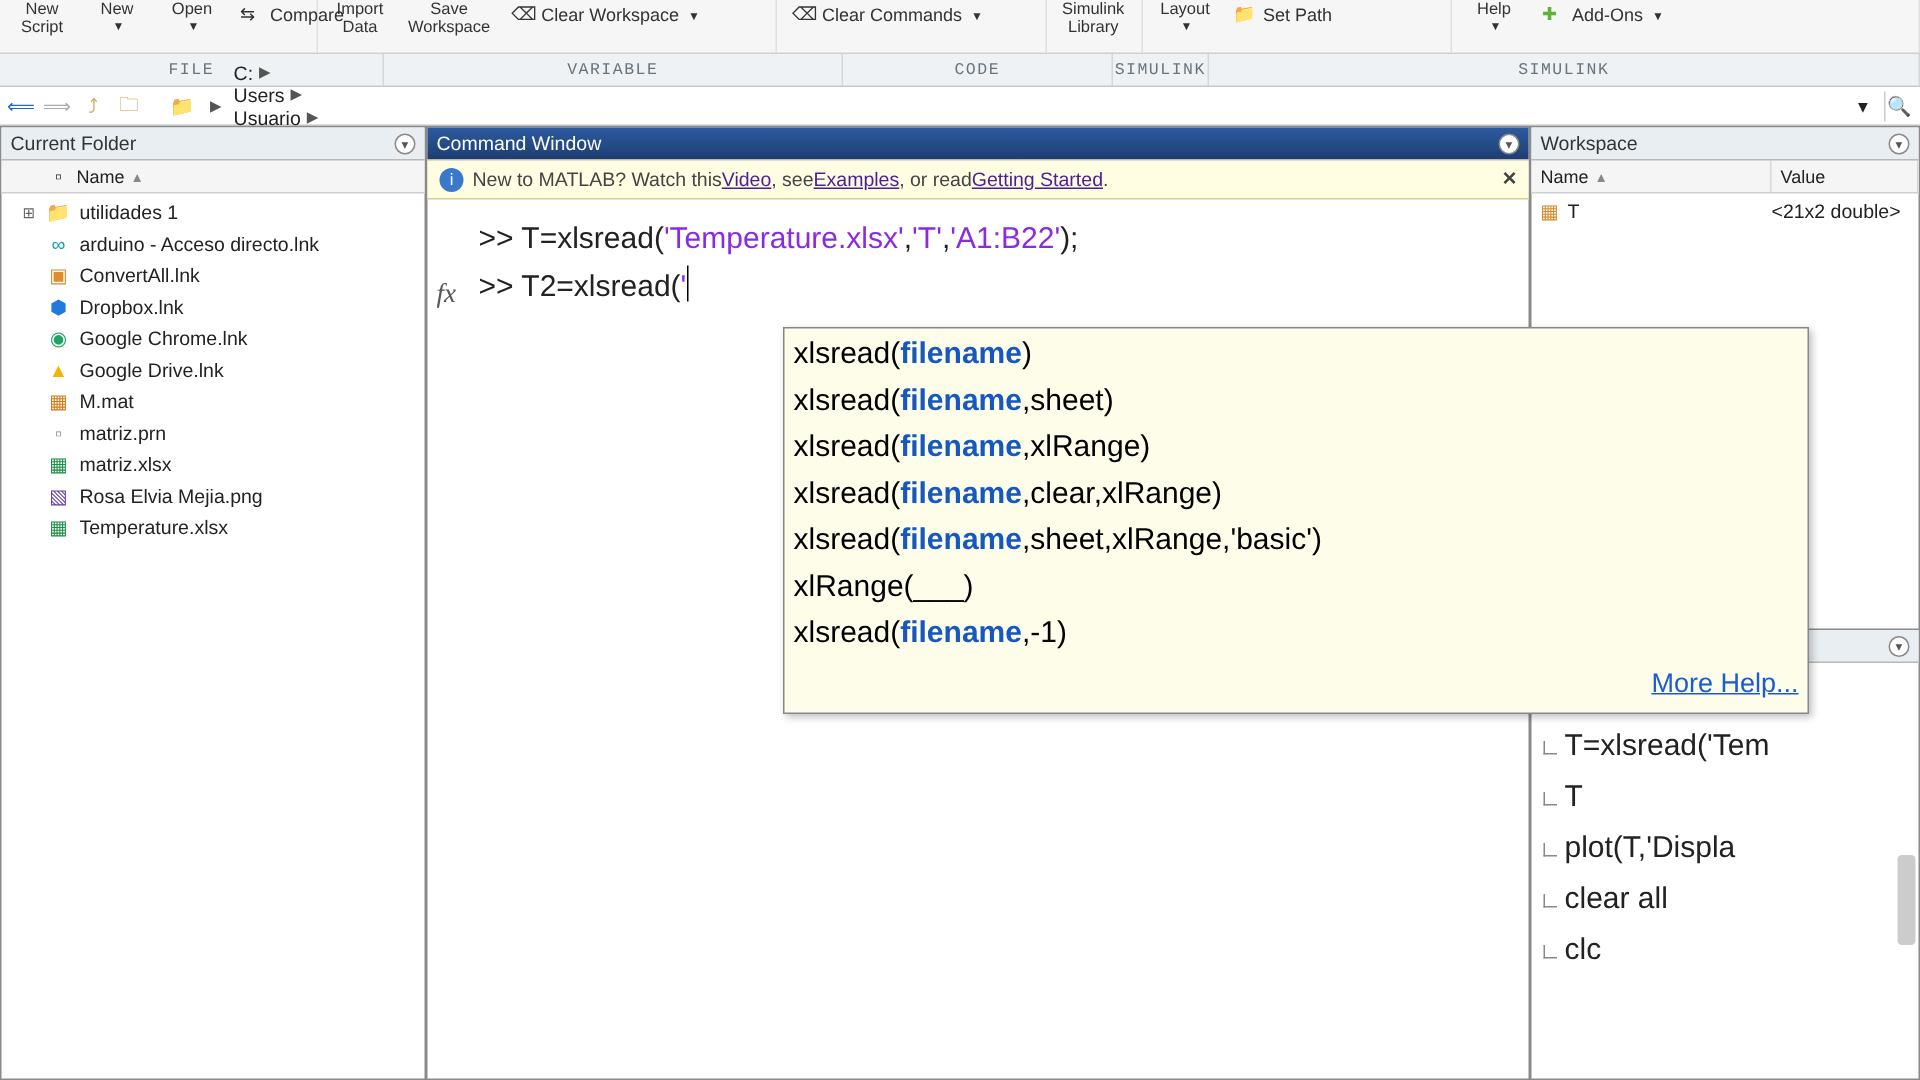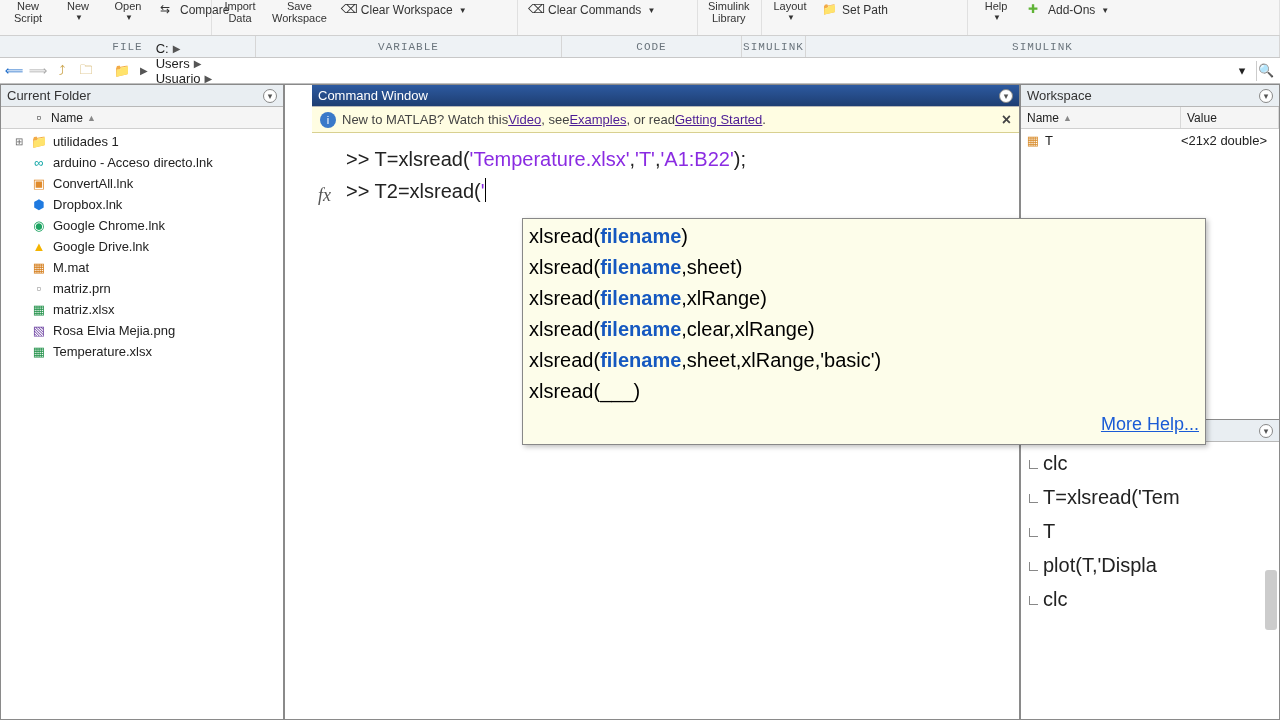--- a/index.html
+++ b/index.html
@@ -25,21 +25,21 @@
   .panel-title .titletxt { flex: 1; }
   .panel-title .circbtn { width: 14px; height: 14px; border: 1px solid #888; border-radius: 50%; display: flex; align-items: center; justify-content: center; font-size: 9px; color: #555; cursor: pointer; background: #fff; }
   .colhdr { display: flex; align-items: center; height: 22px; background: #f5f5f5; border-bottom: 1px solid #d0d0d0; font-size: 12px; padding-left: 30px; gap: 4px; }
   
   .cf { width: 284px; }
   .cf-list { flex: 1; overflow: auto; padding: 2px 0; }
   .cf-row { display: flex; align-items: center; height: 21px; padding-left: 14px; gap: 6px; font-size: 13px; cursor: pointer; }
   .cf-row .exp { width: 10px; font-size: 10px; color: #666; }
   .cf-icon { width: 16px; height: 16px; display: inline-flex; align-items: center; justify-content: center; font-size: 13px; }
   
-  .cw { flex: 1; padding-left: 27px; }
+  .cw { flex: 1; }
   .cw-banner { display: flex; align-items: center; height: 26px; background: #fffde2; border-bottom: 1px solid #d8d090; padding: 0 8px; font-size: 13px; color: #444; }
   .cw-banner a { color: #4c1d95; text-decoration: underline; cursor: pointer; }
   .cw-banner .x { margin-left: auto; font-weight: bold; cursor: pointer; color: #444; font-size: 16px; }
   .cw-body { flex: 1; position: relative; font-family: Consolas, "Courier New", monospace; font-size: 20px; padding: 10px 14px 10px 34px; line-height: 32px; }
   .cw-body .fx { position: absolute; left: 6px; top: 46px; font-style: italic; font-family: "Times New Roman", serif; font-size: 18px; color: #555; }
   .cw-body .str { color: #8a2be2; }
   .cw-cursor { display:inline-block; width:1px; height:24px; background:#000; vertical-align:-4px; animation:blink 1s step-start infinite;}
   @keyframes blink { 50% { opacity:0; } }
   
   .suggest { position: absolute; left: 522px; top: 218px; width: 684px; background: #fdfdea; border: 1px solid #888; box-shadow: 2px 2px 5px rgba(0,0,0,.25); font-family: Consolas, "Courier New", monospace; font-size: 20px; line-height: 31px; padding: 2px 6px 4px 6px; z-index: 50; }
@@ -312,28 +312,30 @@
     <div class="panel ch" style="flex:1;position:relative">
       <div class="panel-title">
         <span class="titletxt">&nbsp;</span>
         <span class="circbtn">▾</span>
       </div>
       <div class="ch-body" id="chbody">
           <div class="hl">clc</div>
           <div class="hl">T=xlsread('Tem</div>
           <div class="hl">T</div>
           <div class="hl">plot(T,'Displa</div>
+          <div class="hl">clear all</div>
           <div class="hl">clc</div>
         </div>
       <div class="scrollhint"></div>
     </div>
   </div>
 </div>
 
 <div class="suggest" id="suggest">
     <div><span class="kw">xlsread(</span><span class="fn">filename</span><span class="kw">)</span></div>
     <div><span class="kw">xlsread(</span><span class="fn">filename</span><span class="kw">,sheet)</span></div>
     <div><span class="kw">xlsread(</span><span class="fn">filename</span><span class="kw">,xlRange)</span></div>
     <div><span class="kw">xlsread(</span><span class="fn">filename</span><span class="kw">,clear,xlRange)</span></div>
     <div><span class="kw">xlsread(</span><span class="fn">filename</span><span class="kw">,sheet,xlRange,'basic')</span></div>
-    <div><span class="kw">xlsread(___)</span></div>
+    <div><span class="kw">xlRange(___)</span></div>
+    <div><span class="kw">xlsread(</span><span class="fn">filename</span><span class="kw">,-1)</span></div>
     <div class="more">More Help...</div>
   </div>
 
 </body></html>

